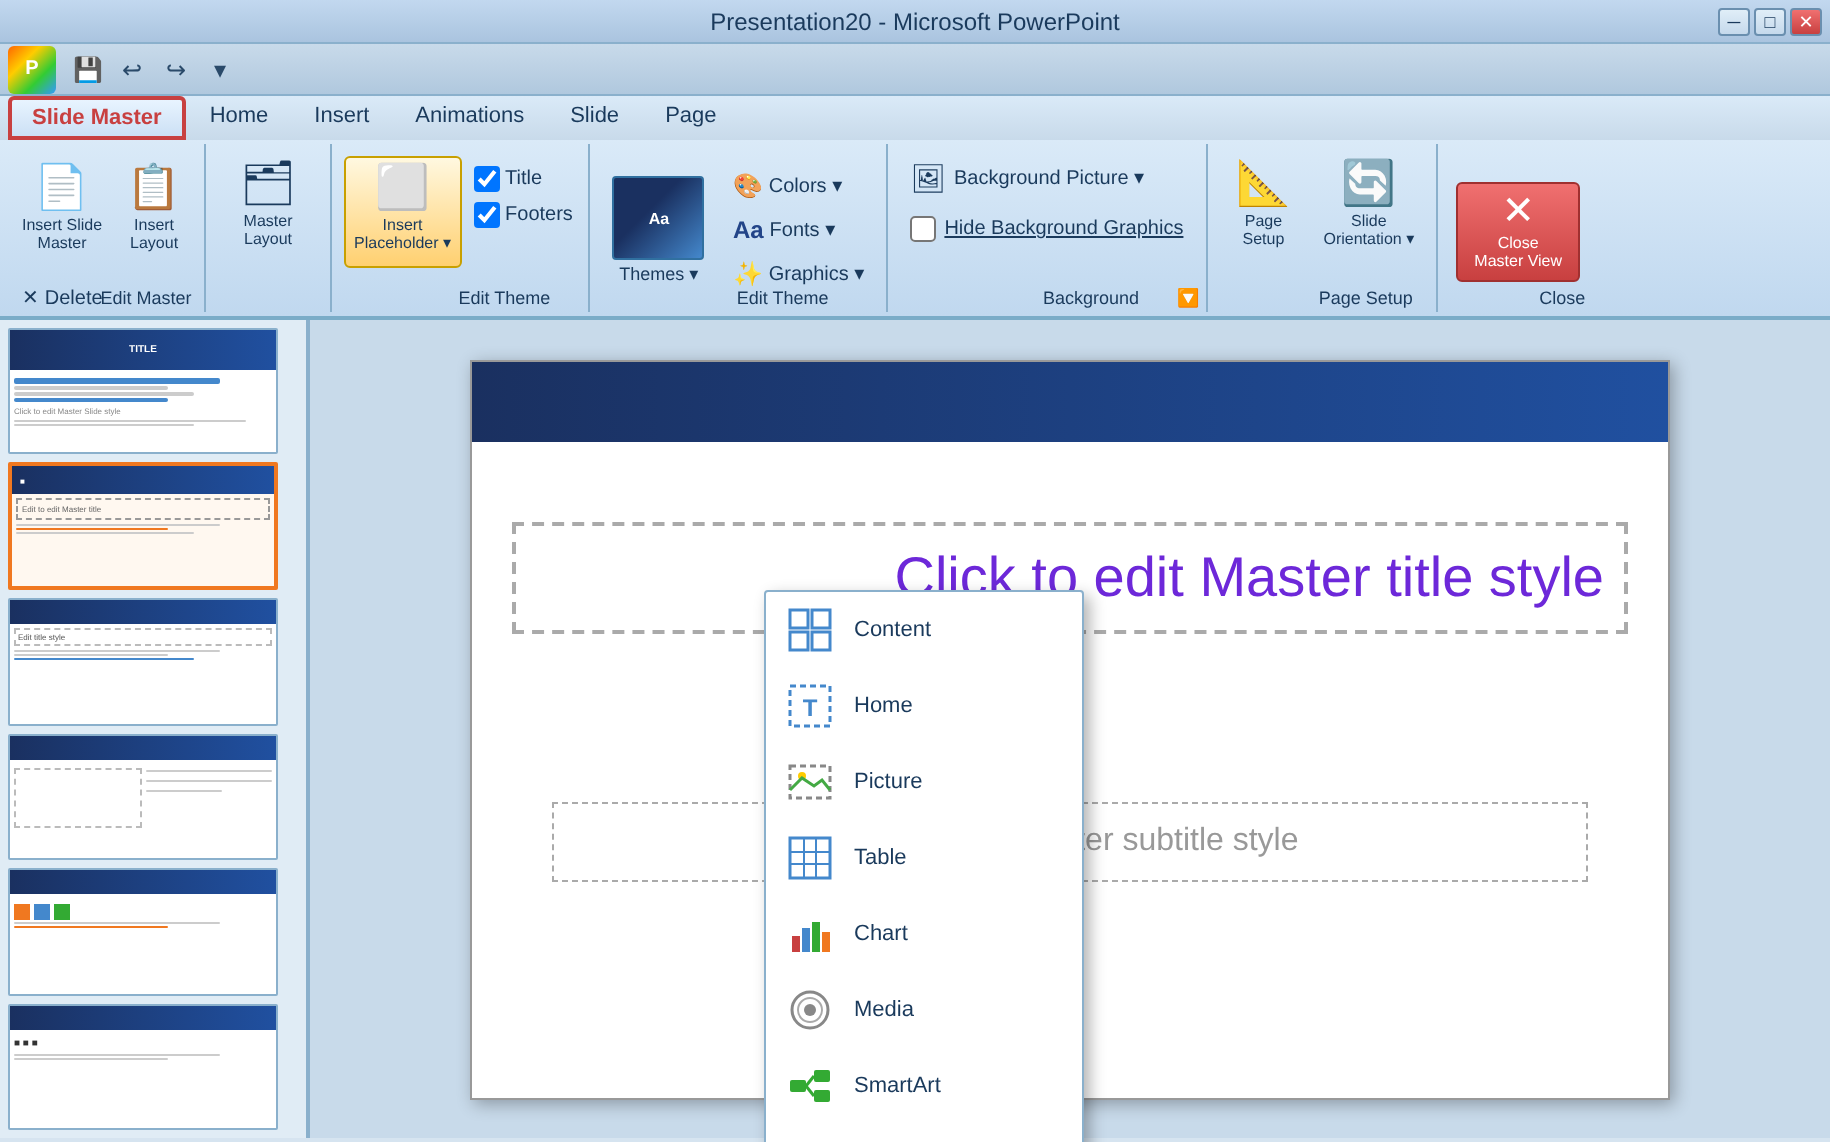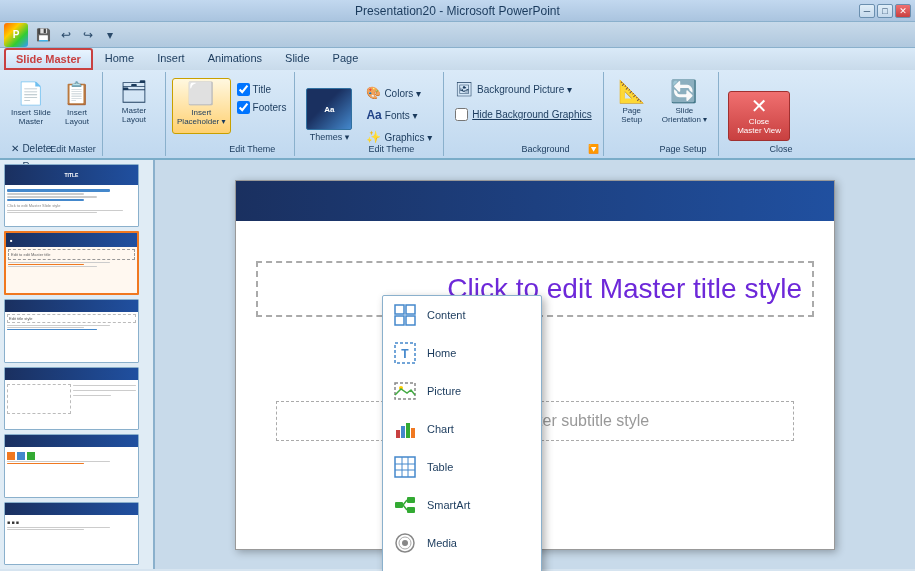--- a/index.html
+++ b/index.html
@@ -632,61 +632,61 @@
             <rect x="1" y="3" width="20" height="16" fill="none" stroke="#888" stroke-width="1.5" stroke-dasharray="3,2"></rect>
             <circle cx="7" cy="8" r="2" fill="#ffcc00"></circle>
             <polyline points="1,15 7,9 13,13 17,10 21,15" fill="none" stroke="#44aa44" stroke-width="1.5"></polyline>
           </svg>
         </div>
         <span>Picture</span>
       </div>
       <div class="dropdown-item">
         <div class="dropdown-icon">
           <svg width="22" height="22" viewBox="0 0 22 22">
-            <rect x="2" y="12" width="4" height="8" fill="#c84040"></rect>
-            <rect x="7" y="8" width="4" height="12" fill="#4488cc"></rect>
-            <rect x="12" y="5" width="4" height="15" fill="#33aa33"></rect>
-            <rect x="17" y="10" width="4" height="10" fill="#f07820"></rect>
-          </svg>
-        </div>
-        <span>Chart</span>
-      </div>
-      <div class="dropdown-item">
-        <div class="dropdown-icon">
-          <svg width="22" height="22" viewBox="0 0 22 22">
             <rect x="1" y="1" width="20" height="20" fill="none" stroke="#4488cc" stroke-width="1.5"></rect>
             <line x1="1" y1="8" x2="21" y2="8" stroke="#4488cc" stroke-width="1"></line>
             <line x1="1" y1="14" x2="21" y2="14" stroke="#4488cc" stroke-width="1"></line>
             <line x1="8" y1="1" x2="8" y2="21" stroke="#4488cc" stroke-width="1"></line>
             <line x1="14" y1="1" x2="14" y2="21" stroke="#4488cc" stroke-width="1"></line>
           </svg>
         </div>
         <span>Table</span>
+      </div>
+      <div class="dropdown-item">
+        <div class="dropdown-icon">
+          <svg width="22" height="22" viewBox="0 0 22 22">
+            <rect x="2" y="12" width="4" height="8" fill="#c84040"></rect>
+            <rect x="7" y="8" width="4" height="12" fill="#4488cc"></rect>
+            <rect x="12" y="5" width="4" height="15" fill="#33aa33"></rect>
+            <rect x="17" y="10" width="4" height="10" fill="#f07820"></rect>
+          </svg>
+        </div>
+        <span>Chart</span>
+      </div>
+      <div class="dropdown-item">
+        <div class="dropdown-icon">
+          <svg width="22" height="22" viewBox="0 0 22 22">
+            <circle cx="11" cy="11" r="9" fill="none" stroke="#888" stroke-width="1.5"></circle>
+            <circle cx="11" cy="11" r="3" fill="#888"></circle>
+            <circle cx="11" cy="11" r="6" fill="none" stroke="#aaa" stroke-width="1"></circle>
+          </svg>
+        </div>
+        <span>Media</span>
       </div>
       <div class="dropdown-item">
         <div class="dropdown-icon">
           <svg width="22" height="22" viewBox="0 0 22 22">
             <rect x="1" y="8" width="8" height="6" fill="#33aa33" rx="1"></rect>
             <rect x="13" y="3" width="8" height="6" fill="#33aa33" rx="1"></rect>
             <rect x="13" y="13" width="8" height="6" fill="#33aa33" rx="1"></rect>
             <line x1="9" y1="11" x2="13" y2="6" stroke="#33aa33" stroke-width="1.5"></line>
             <line x1="9" y1="11" x2="13" y2="16" stroke="#33aa33" stroke-width="1.5"></line>
           </svg>
         </div>
         <span>SmartArt</span>
-      </div>
-      <div class="dropdown-item">
-        <div class="dropdown-icon">
-          <svg width="22" height="22" viewBox="0 0 22 22">
-            <circle cx="11" cy="11" r="9" fill="none" stroke="#888" stroke-width="1.5"></circle>
-            <circle cx="11" cy="11" r="3" fill="#888"></circle>
-            <circle cx="11" cy="11" r="6" fill="none" stroke="#aaa" stroke-width="1"></circle>
-          </svg>
-        </div>
-        <span>Media</span>
       </div>
       <div class="dropdown-item">
         <div class="dropdown-icon">
           <svg width="22" height="22" viewBox="0 0 22 22">
             <circle cx="11" cy="8" r="5" fill="none" stroke="#888" stroke-width="1.5"></circle>
             <circle cx="9" cy="7" r="1" fill="#555"></circle>
             <circle cx="13" cy="7" r="1" fill="#555"></circle>
             <path d="M8 10 Q11 13 14 10" fill="none" stroke="#555" stroke-width="1.2"></path>
             <rect x="7" y="14" width="8" height="7" fill="none" stroke="#888" stroke-width="1.5" rx="1"></rect>
             <line x1="11" y1="13" x2="11" y2="14" stroke="#888" stroke-width="1.5"></line>

